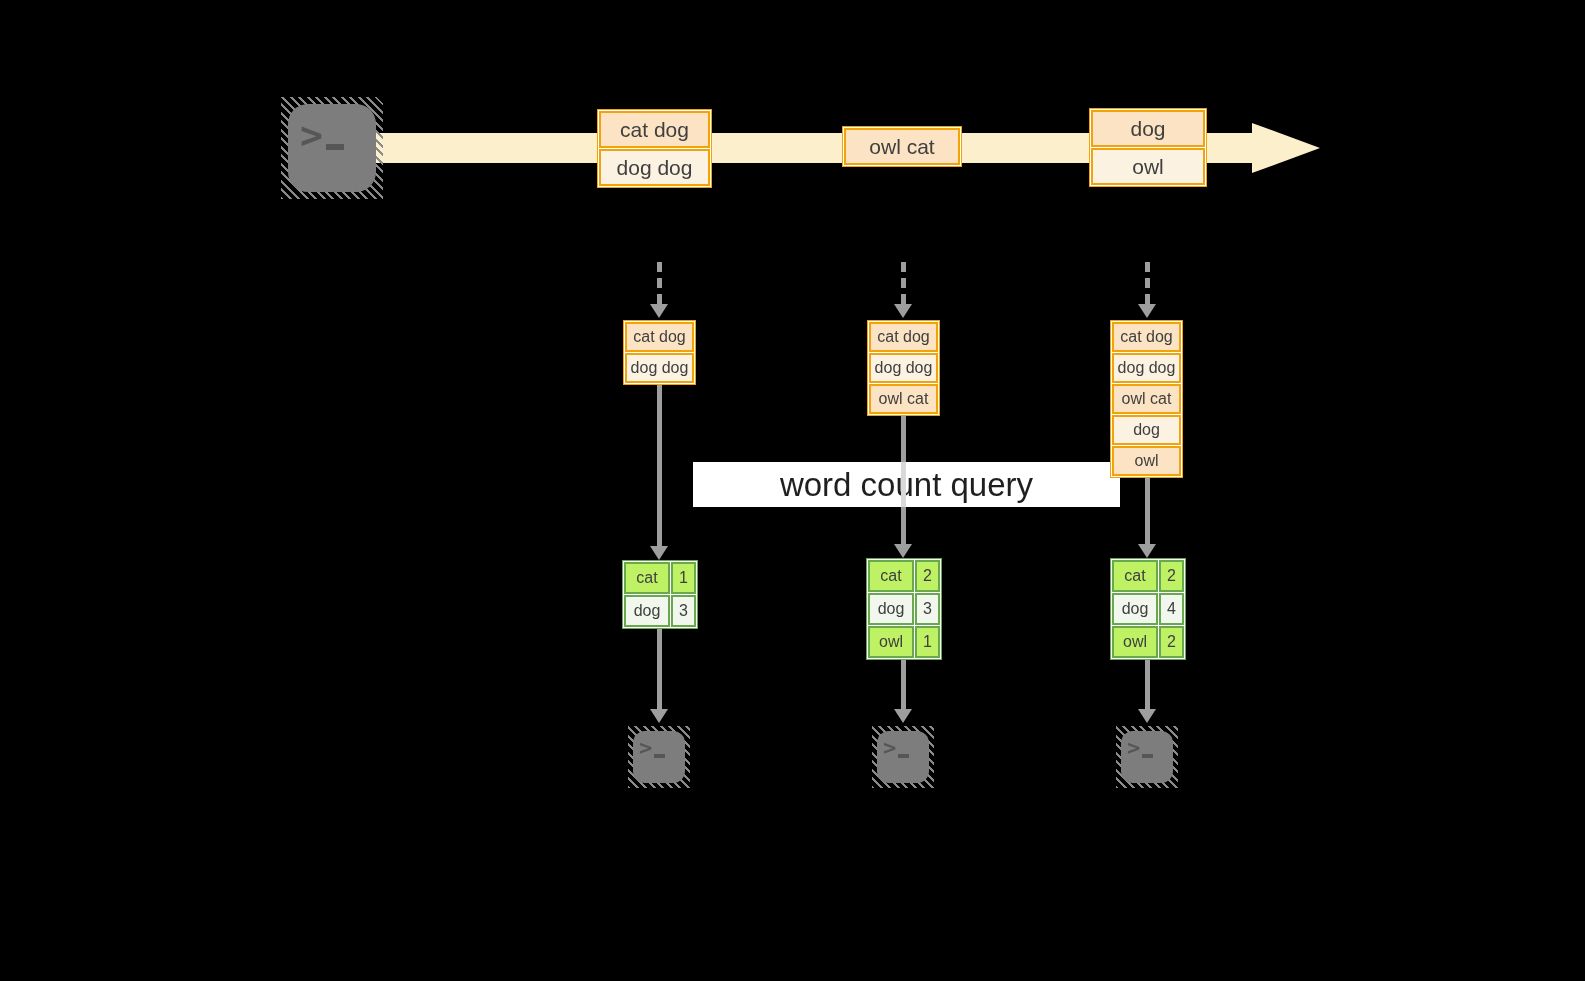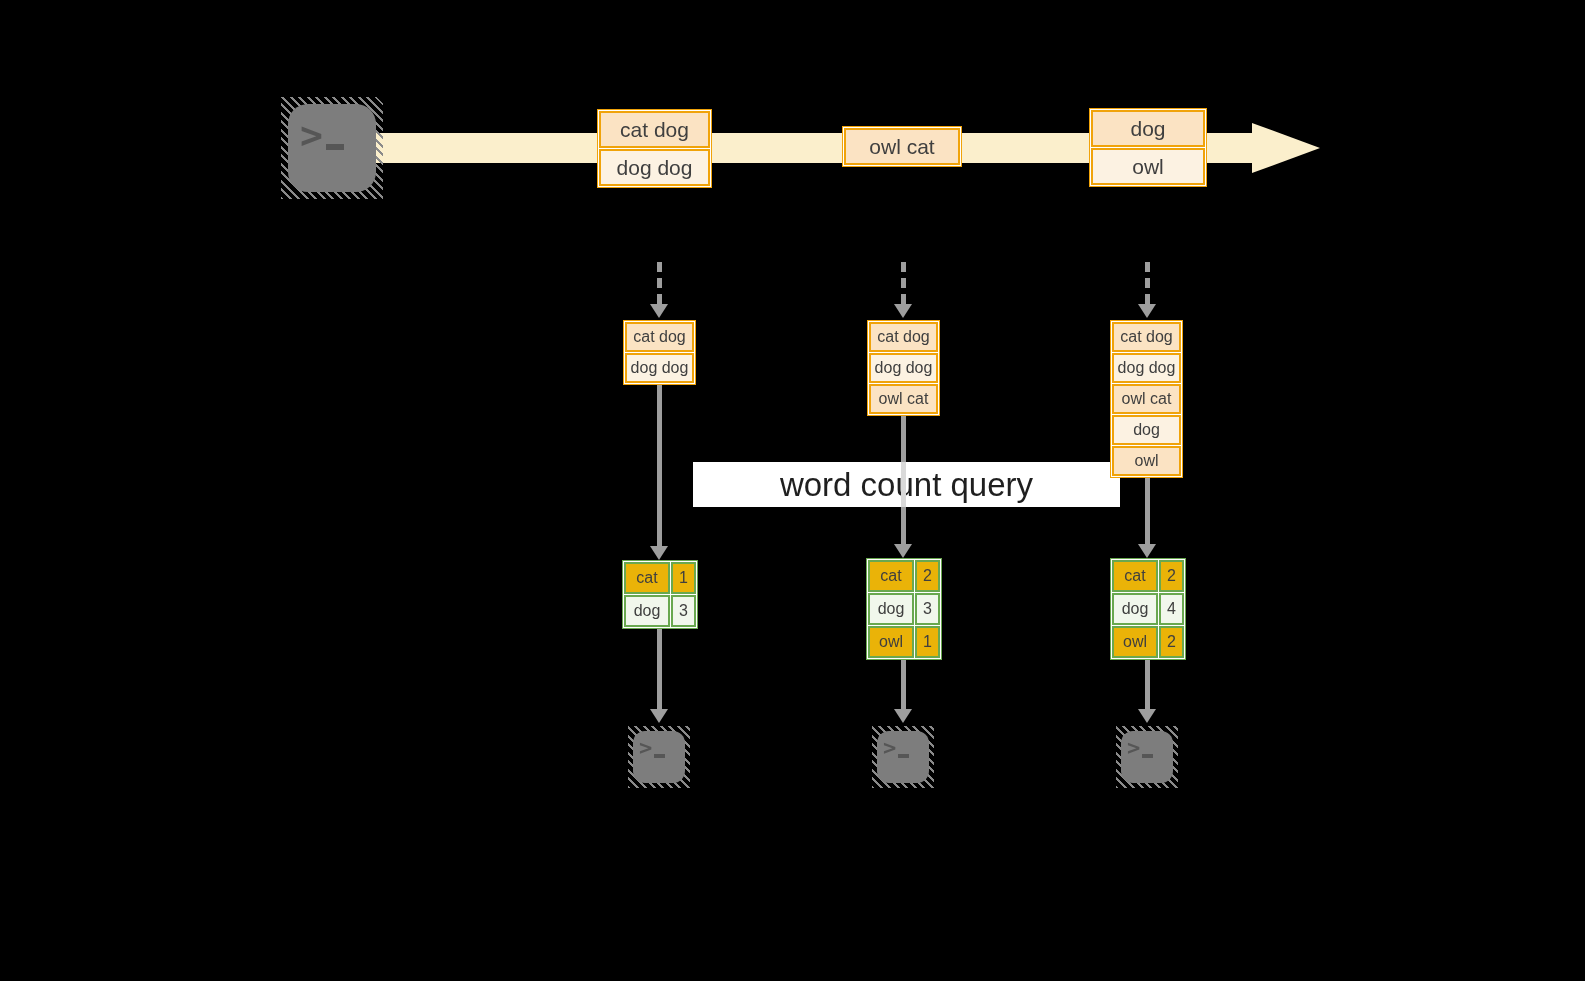--- a/index.html
+++ b/index.html
@@ -43,21 +43,21 @@
   .buffer { width:73px; }
 
   
   .gtable { position:absolute; box-sizing:border-box; background:#ffffff;
     border:1px solid #69A84F; padding:1px; display:flex; flex-direction:column; gap:1px; z-index:5; }
   .grow { display:flex; gap:1px; height:32px; }
   .gcell { box-sizing:border-box; border:2px solid #69A84F; color:#3f3f3f; font-size:16px;
     display:flex; align-items:center; justify-content:center; }
   .gcell.word { width:46px; }
   .gcell.num  { width:25px; }
-  .g-a { background:#eab308; }
+  .g-a { background:#bef264; }
   .g-b { background:#F1F7EC; }
 
   
   .varrow { position:absolute; width:18px; display:flex; flex-direction:column; align-items:center; z-index:2; }
   .shaft { width:5px; background:#9e9e9e; }
   .shaft.dashed { width:0; background:none; border-left:5px dashed #9e9e9e; }
   .head { width:0; height:0; border-left:9px solid transparent;
     border-right:9px solid transparent; border-top:14px solid #9e9e9e; }
 
   

